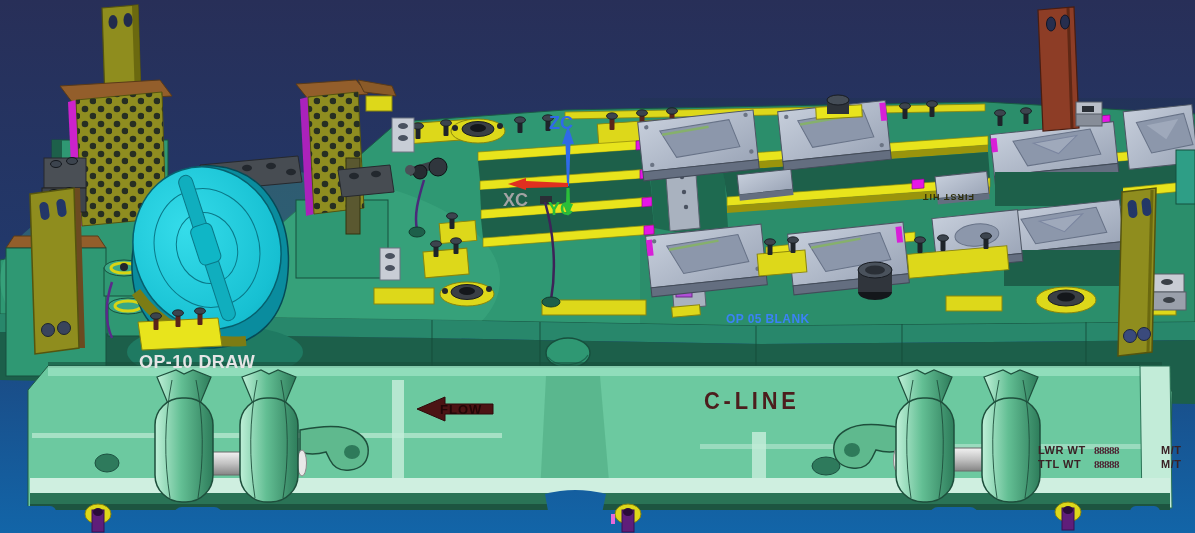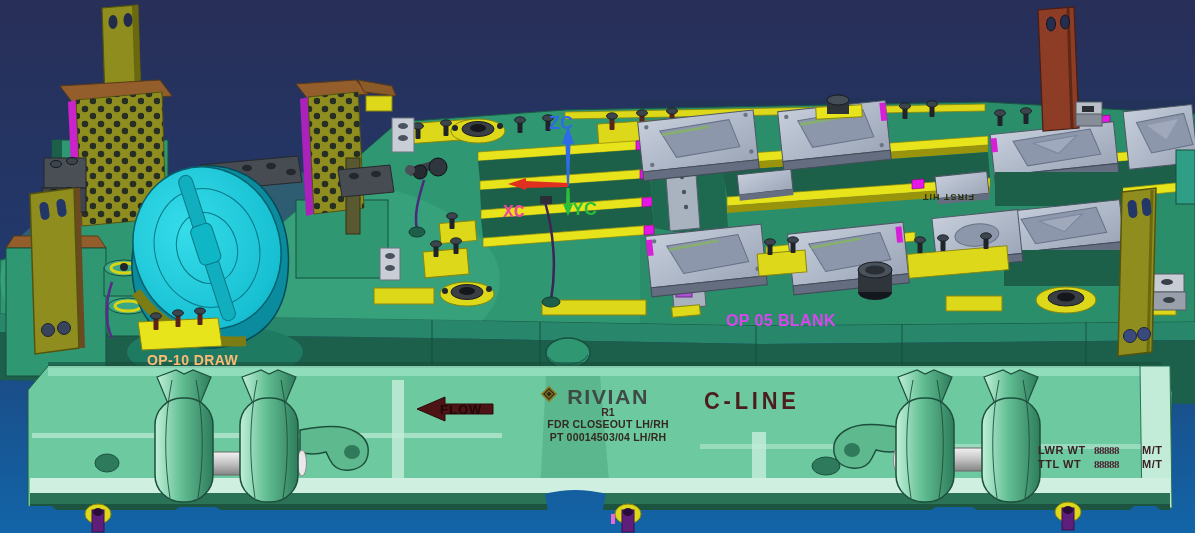--- a/index.html
+++ b/index.html
@@ -3,42 +3,42 @@
 <meta charset="utf-8">
 <style>
   html,body{margin:0;padding:0;background:#10141f;}
   .stage{
     position:relative;width:1195px;height:533px;overflow:hidden;
     font-family:"Liberation Sans",sans-serif;
     background:#232c55;
   }
   .stage svg{position:absolute;left:0;top:0;}
   .lbl{position:absolute;white-space:nowrap;pointer-events:none;}
-  .lbl-op10{left:147px;top:352px;font-size:14px;font-weight:700;color:#fdba74;letter-spacing:.4px;}
-  .lbl-op05{left:726px;top:312px;font-size:16px;font-weight:700;color:#d946ef;letter-spacing:.4px;}
+  .lbl-op10{left:139px;top:352px;font-size:18px;font-weight:700;color:#e5e5e5;letter-spacing:.4px;}
+  .lbl-op05{left:726px;top:312px;font-size:12px;font-weight:700;color:#3b82f6;letter-spacing:.4px;}
   .lbl-firsthit{left:908px;top:192px;width:80px;text-align:center;font-size:9px;font-weight:700;
     color:#2e2e0a;letter-spacing:1px;transform:rotate(180deg);}
   .flow-wrap{position:absolute;left:415px;top:396px;display:flex;align-items:center;}
   .flow-text{position:absolute;left:25px;top:6px;font-size:13px;font-weight:900;color:#230707;letter-spacing:1px;}
   .nameplate{position:absolute;left:540px;top:385px;width:136px;display:flex;flex-direction:column;align-items:center;}
   .logo-row{display:flex;align-items:center;gap:3px;}
   .brand{font-size:21px;font-weight:700;color:#3f4a45;letter-spacing:1.5px;transform:scaleX(1.02);}
   .rev{font-size:10.5px;font-weight:700;color:#3d2a22;margin-top:-3px;}
   .np-line{font-size:10.5px;font-weight:700;color:#33291f;letter-spacing:.2px;line-height:12.5px;}
   .cline{position:absolute;left:704px;top:388px;font-size:23px;font-weight:700;color:#4c1d1d;
     letter-spacing:4px;transform:scaleX(.95);transform-origin:left;}
   .weights{position:absolute;left:1038px;top:444px;}
   .w-row{display:flex;font-size:11px;font-weight:800;line-height:13.5px;color:#3a2125;}
   .w-label{width:56px;letter-spacing:.5px;}
   .w-value{width:48px;color:#4c2030;font-family:Liberation Serif, serif;letter-spacing:-.5px;}
-  .w-unit{letter-spacing:.5px;}
+  .w-unit{letter-spacing:.5px;padding-left:19px;}
   .tri{position:absolute;font-size:18px;font-weight:700;}
   .tri-z{left:549px;top:113px;color:#2f6ae8;}
-  .tri-x{left:503px;top:202px;color:#ec4899;font-family:Liberation Mono, monospace;}
-  .tri-y{left:548px;top:199px;color:#2abf3a;margin-left:24px;}
+  .tri-x{left:503px;top:190px;color:#a3a3a3;}
+  .tri-y{left:548px;top:199px;color:#2abf3a;}
 </style>
 </head>
 <body>
 
 <div class="stage">
 <svg width="1195" height="533" viewBox="0 0 1195 533">
   <defs>
     <linearGradient id="bgGrad" gradientUnits="userSpaceOnUse" x1="0" y1="0" x2="0" y2="533">
       <stop offset="0" stop-color="#282f58"></stop>
           <stop offset="0.45" stop-color="#22386a"></stop>
@@ -523,32 +523,20 @@
   <div class="lbl lbl-op05">OP 05 BLANK</div>
   <div class="lbl lbl-firsthit">FIRST HIT</div>
 
   <div class="flow-wrap">
     <svg width="82" height="26">
       <polygon points="2,13 30,1 30,8 78,8 78,18 30,18 30,25" fill="#4c1414" stroke="#2e0a0a" stroke-width="1"></polygon>
     </svg>
     <span class="flow-text">FLOW</span>
   </div>
 
-  <div class="nameplate">
-    <div class="logo-row">
-      <svg width="18" height="18">
-        <rect x="4" y="4" width="10" height="10" fill="#2e2a1a" stroke="#8a7a22" stroke-width="1.6" transform="rotate(45 9 9)"></rect>
-        <rect x="6.5" y="6.5" width="5" height="5" fill="none" stroke="#8a7a22" stroke-width="1" transform="rotate(45 9 9)"></rect>
-      </svg>
-      <span class="brand">RIVIAN</span>
-    </div>
-    <div class="rev">R1</div>
-    <div class="np-line">FDR CLOSEOUT LH/RH</div>
-    <div class="np-line">PT 00014503/04 LH/RH</div>
-  </div>
 
   <div class="lbl cline">C-LINE</div>
 
   <div class="weights">
     <div class="w-row">
       <span class="w-label">LWR WT</span>
       <span class="w-value">88888</span>
       <span class="w-unit">M/T</span>
     </div>
     <div class="w-row">

